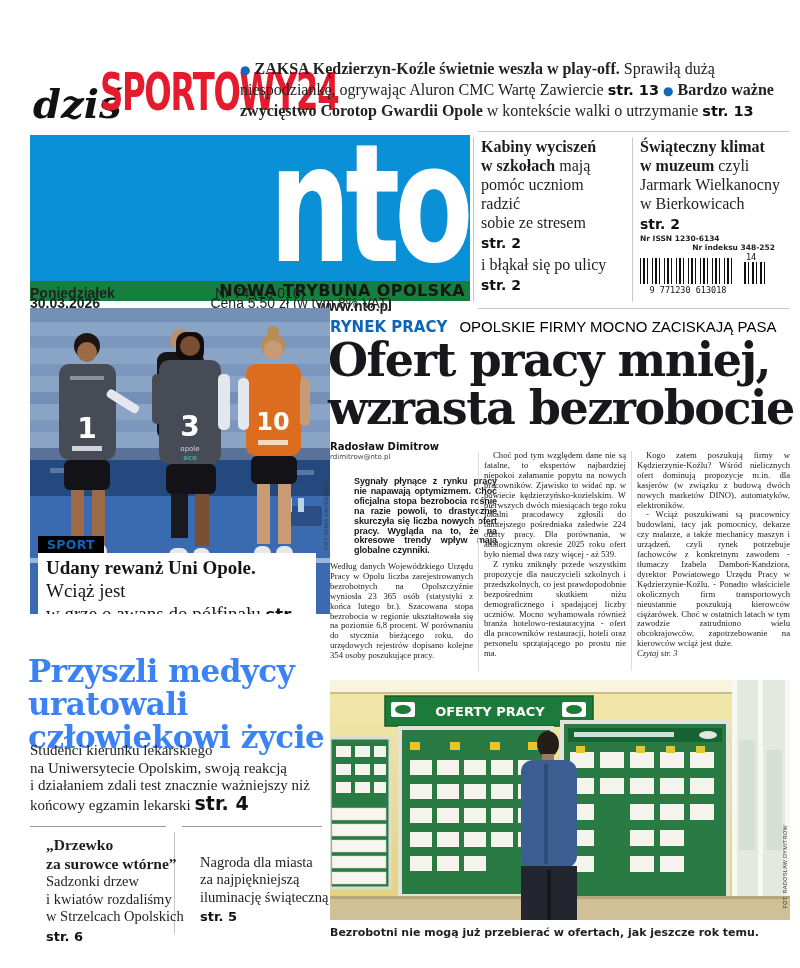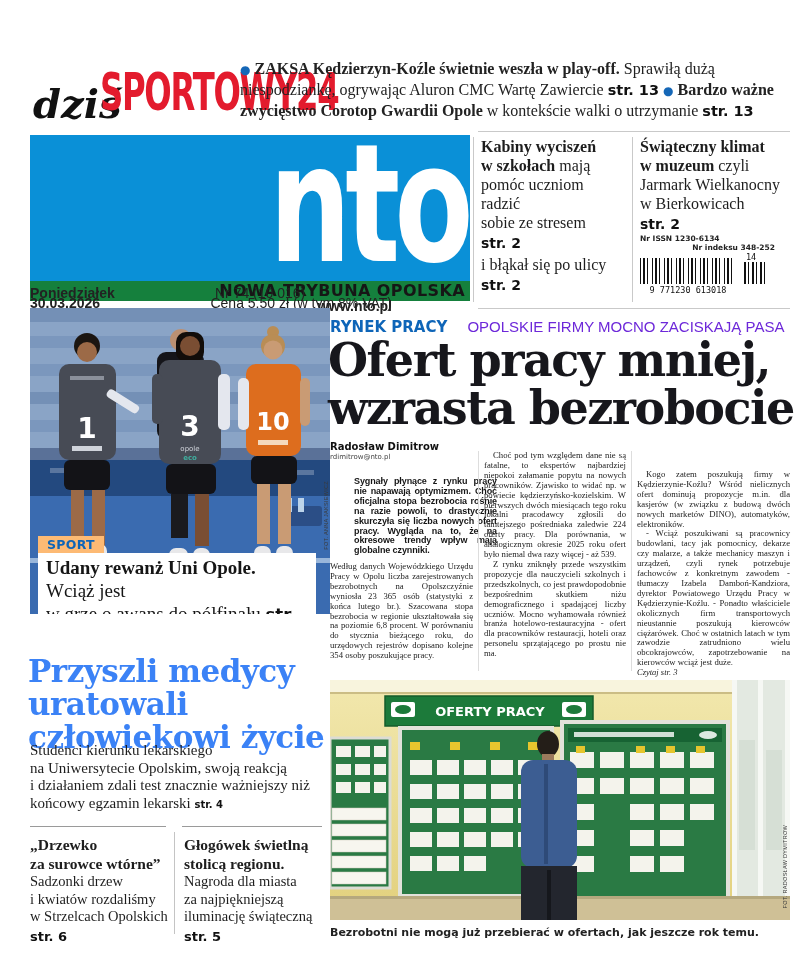--- a/index.html
+++ b/index.html
@@ -43,33 +43,33 @@
   .bc-main{position:absolute;left:0;top:4px;width:96px;height:26px;
      background:repeating-linear-gradient(90deg,#111 0 1.5px,#fff 1.5px 3px,#111 3px 5px,#fff 5px 7.5px,#111 7.5px 8.5px,#fff 8.5px 12px);}
   .bc-extra{position:absolute;left:104px;top:8px;width:24px;height:22px;
      background:repeating-linear-gradient(90deg,#111 0 2px,#fff 2px 4.5px,#111 4.5px 5.5px,#fff 5.5px 8px);}
   .bc-digits{position:absolute;left:0;top:31px;width:96px;text-align:center;
      font:8.5px "DejaVu Sans Mono",monospace;color:#111;background:#fff;}
   .bc-suffix{position:absolute;left:106px;top:-2px;font:8.5px "DejaVu Sans Mono",monospace;color:#111;}
 
   
   .sport-photo{left:30px;top:308px;width:300px;height:306px;overflow:hidden;}
-  .sport-label{position:absolute;left:8px;top:228px;background:#fdba74;color:#0e65b8;
+  .sport-label{position:absolute;left:8px;top:228px;background:#000000;color:#0e65b8;
       font:700 12.5px/17px "DejaVu Sans",sans-serif;padding:0 9px;letter-spacing:.3px;}
   .sport-cap{position:absolute;left:8px;top:245px;width:278px;background:#fff;
       padding:3px 8px 6px 8px;font:19px/23px "Liberation Serif",serif;color:#151515;white-space:pre-line;box-sizing:border-box;}
   .sport-cap b{font-weight:700;}
   .sport-cap .pref{font-size:16.5px;}
   .vcredit{position:absolute;writing-mode:vertical-rl;transform:rotate(180deg);
       font:5.5px "Liberation Sans",sans-serif;color:#3a3a3a;letter-spacing:.3px;}
 
   
   .kicker{left:330px;top:318px;width:465px;font:15px "Liberation Sans",sans-serif;white-space:nowrap;}
   .kicker-label{font-family:"DejaVu Sans",sans-serif;font-weight:700;color:#0e65b8;}
-  .kicker-text{color:#6d28d9;margin-left:16px;}
+  .kicker-text{color:#000000;margin-left:8px;}
   .headline{left:328px;top:336px;width:468px;font:700 46px/48px "DejaVu Serif",serif;
       letter-spacing:-1.5px;color:#17171c;white-space:pre-line;}
   .byline{left:330px;top:441px;width:143px;font-family:"DejaVu Sans",sans-serif;}
   .by-name{font-weight:700;font-size:10px;color:#111;}
   .by-mail{font-size:7px;color:#444;margin-top:1px;}
   .lead{left:330px;top:477px;width:143px;font:700 9px/9.9px "Liberation Sans",sans-serif;
         text-align:justify;color:#151515;letter-spacing:-.1px;padding-left:24px;}
   .bodycol{font:8.7px/9.9px "Liberation Serif",serif;text-align:justify;color:#222;}
   .bodycol p{margin:0;text-indent:9px;}
   .bodycol p.noind{text-indent:0;}
@@ -78,22 +78,22 @@
 
   
   .job-photo{left:330px;top:680px;width:460px;height:240px;overflow:hidden;}
   .job-caption{left:330px;top:926px;width:460px;font:700 11px "DejaVu Sans",sans-serif;color:#222;}
 
   
   .medics-head{left:28px;top:655px;width:300px;font:700 31px/33px "DejaVu Serif",serif;
       letter-spacing:-.5px;color:#3b82f6;white-space:pre-line;}
   .medics-text{left:30px;top:742px;width:300px;font:15px/17.5px "Liberation Serif",serif;
       color:#1d1d1d;white-space:pre-line;}
-  .medics-text .pref{display:inline;font-size:10px;}
-  .mini{font:14.5px/17.5px "Liberation Serif",serif;color:#1d1d1d;white-space:pre-line;}
+  .medics-text .pref{display:inline;font-size:19px;}
+  .mini{font:14.5px/17.5px "Liberation Serif",serif;color:#1d1d1d;white-space:pre-line;margin-left:16px;}
   .mini b{font-weight:700;font-size:15.5px;line-height:18px;}
   .mini .page-ref{font-size:13px;}
 </style>
 </head>
 <body>
 
 <div class="page">
 
   <div class="abs dzis">dziś</div>
   <div class="abs sportowy">SPORTOWY24</div>
@@ -240,21 +240,21 @@
     <p class="noind">Według danych Wojewódzkiego Urzędu Pracy w Opolu liczba zarejestrowanych bezrobotnych na Opolszczyźnie wyniosła 23 365 osób (statystyki z końca lutego br.). Szacowana stopa bezrobocia w regionie ukształtowała się na poziomie 6,8 procent. W porównaniu do stycznia bieżącego roku, do urzędowych rejestrów dopisano kolejne 354 osoby poszukujące pracy.</p>
   </div>
 
   <div class="abs colrule" style="left:478px;top:451px;width:1px;height:220px;"></div>
   <div class="abs colrule" style="left:631px;top:451px;width:1px;height:220px;"></div>
 
   <div class="abs bodycol" style="left:484px;top:451px;width:142px;">
     <p>Choć pod tym względem dane nie są fatalne, to ekspertów najbardziej niepokoi załamanie popytu na nowych pracowników. Zjawisko to widać np. w powiecie kędzierzyńsko-kozielskim. W pierwszych dwóch miesiącach tego roku lokalni pracodawcy zgłosili do tamtejszego pośredniaka zaledwie 224 oferty pracy. Dla porównania, w analogicznym okresie 2025 roku ofert było niemal dwa razy więcej - aż 539.</p>
     <p>Z rynku zniknęły przede wszystkim propozycje dla nauczycieli szkolnych i przedszkolnych, co jest prawdopodobnie bezpośrednim skutkiem niżu demograficznego i spadającej liczby uczniów. Mocno wyhamowała również branża hotelowo-restauracyjna - ofert dla pracowników restauracji, hoteli oraz personelu sprzątającego po prostu nie ma.</p>
   </div>
-  <div class="abs bodycol" style="left:637px;top:451px;width:153px;margin-top:19px;">
+  <div class="abs bodycol" style="left:637px;top:451px;width:153px;">
     <p>Kogo zatem poszukują firmy w Kędzierzynie-Koźlu? Wśród nielicznych ofert dominują propozycje m.in. dla kasjerów (w związku z budową dwóch nowych marketów DINO), automatyków, elektroników.</p>
     <p>- Wciąż poszukiwani są pracownicy budowlani, tacy jak pomocnicy, dekarze czy malarze, a także mechanicy maszyn i urządzeń, czyli rynek potrzebuje fachowców z konkretnym zawodem - tłumaczy Izabela Damboń-Kandziora, dyrektor Powiatowego Urzędu Pracy w Kędzierzynie-Koźlu. - Ponadto właściciele okolicznych firm transportowych nieustannie poszukują kierowców ciężarówek. Choć w ostatnich latach w tym zawodzie zatrudniono wielu obcokrajowców, zapotrzebowanie na kierowców wciąż jest duże.</p>
     <p class="noind more">Czytaj str. 3</p>
   </div>
 
   <div class="abs job-caption">Bezrobotni nie mogą już przebierać w ofertach, jak jeszcze rok temu.</div>
   <div class="abs job-photo">
     <svg width="460" height="240" viewBox="0 0 460 240">
       <defs>
         <linearGradient id="wall" x1="0" y1="0" x2="0" y2="1">
@@ -393,19 +393,18 @@
   <div class="abs rule" style="left:30px;top:826px;width:136px;height:1px;background:#9a9a9a;"></div>
   <div class="abs rule" style="left:182px;top:826px;width:140px;height:1px;background:#9a9a9a;"></div>
   <div class="abs rule" style="left:174px;top:832px;width:1px;height:102px;background:#c4c4c4;"></div>
 
   <div class="abs mini" style="left:30px;top:836px;width:140px;"><b>„Drzewko
 za surowce wtórne”</b><span>
 Sadzonki drzew
 i kwiatów rozdaliśmy
 w Strzelcach Opolskich</span><span class="page-ref">str. 6</span></div>
 
-  <div class="abs mini" style="left:184px;top:836px;width:140px;"><b>Głogówek świetlną
-stolicą regionu.</b><span>
+  <div class="abs mini" style="left:184px;top:836px;width:140px;"><span>
 Nagroda dla miasta
 za najpiękniejszą
 iluminację świąteczną</span><span class="page-ref">str. 5</span></div>
 
 </div>
 
 </body></html>

